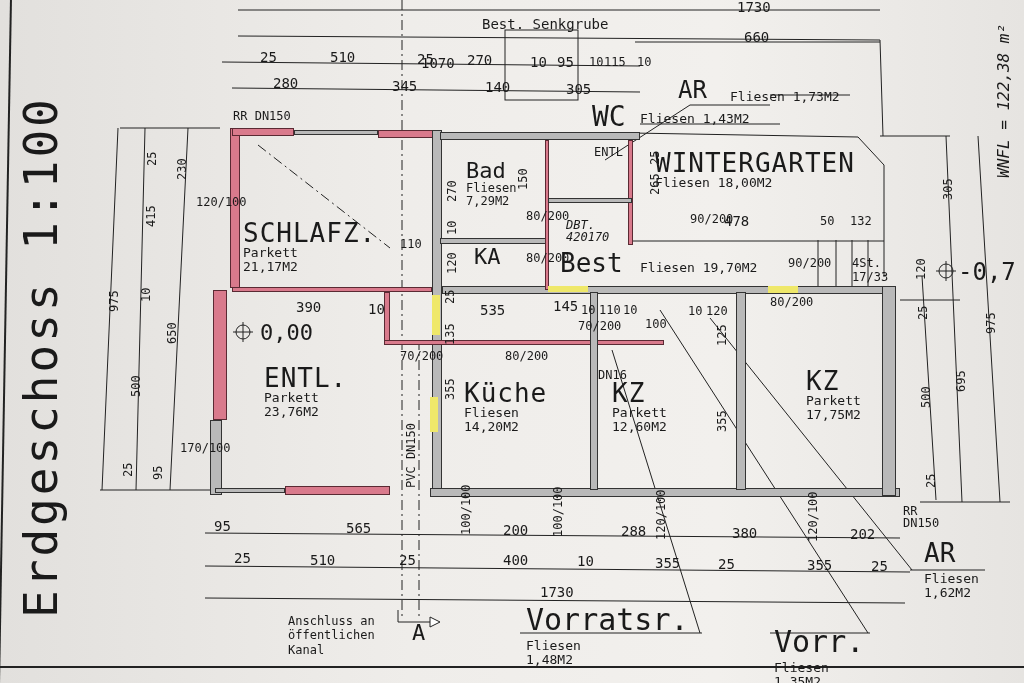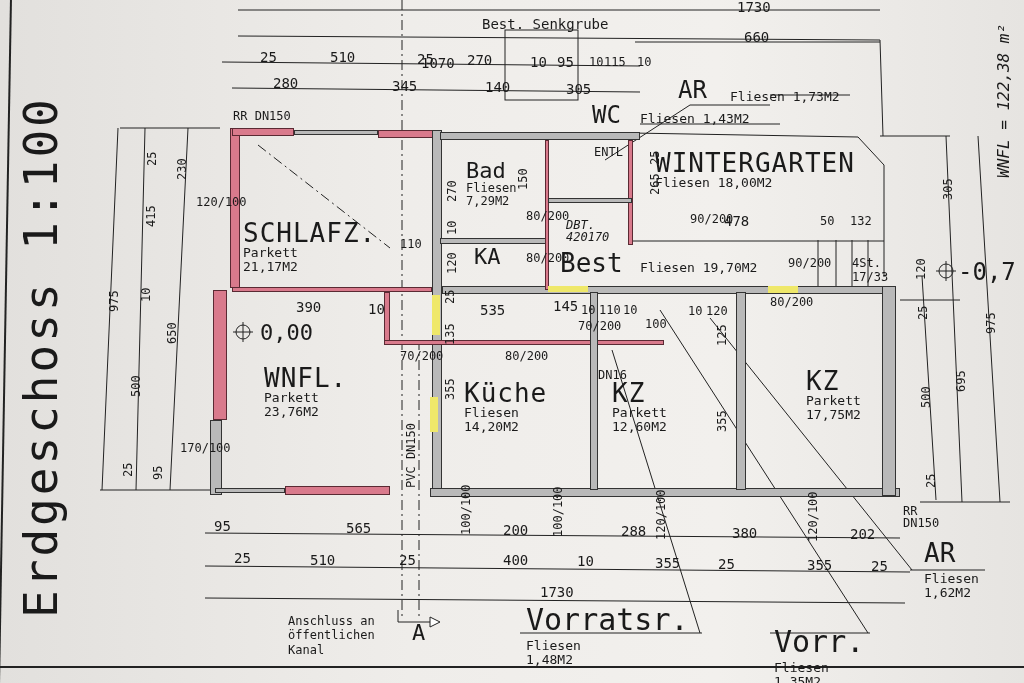--- a/index.html
+++ b/index.html
@@ -217,34 +217,34 @@
   <div class="t dim-s vert" style="left:552px;top:537px;">100/100</div>
   <div class="t dim-s vert" style="left:655px;top:540px;">120/100</div>
   <div class="t dim-s vert" style="left:807px;top:542px;">120/100</div>
 
   <div class="room" style="left:243px;top:220px;">
     <div class="t room-name" style="position:static;">SCHLAFZ.</div>
     <div class="room-sub">Parkett</div>
     <div class="room-sub">21,17M2</div>
   </div>
   <div class="room" style="left:264px;top:365px;">
-    <div class="t room-name" style="position:static;">WNFL.</div>
+    <div class="t room-name" style="position:static;">ENTL.</div>
     <div class="room-sub">Parkett</div>
     <div class="room-sub">23,76M2</div>
   </div>
   <div class="t" style="left:260px;top:322px;font-size:22px;">0,00</div>
   <div class="t" style="left:958px;top:260px;font-size:24px;">-0,7</div>
 
   <div class="room" style="left:466px;top:160px;">
     <div class="t" style="position:static;font-size:22px;">Bad</div>
     <div class="room-sub" style="font-size:12px;">Fliesen</div>
     <div class="room-sub" style="font-size:12px;">7,29M2</div>
   </div>
   <div class="t" style="left:474px;top:246px;font-size:22px;">KA</div>
-  <div class="t" style="left:592px;top:103px;font-size:24px;">WC</div>
+  <div class="t" style="left:592px;top:103px;font-size:28px;">WC</div>
   <div class="t room-sub" style="left:640px;top:112px;"><span>Fliesen</span> <span>1,43M2</span></div>
   <div class="t" style="left:678px;top:78px;font-size:24px;">AR</div>
   <div class="t room-sub" style="left:730px;top:90px;"><span>Fliesen</span> <span>1,73M2</span></div>
   <div class="room" style="left:655px;top:150px;">
     <div class="t room-name" style="position:static;">WINTERGARTEN</div>
     <div class="room-sub"><span>Fliesen</span> <span>18,00M2</span></div>
   </div>
   <div class="t" style="left:560px;top:250px;font-size:26px;">Best</div>
   <div class="t room-sub" style="left:640px;top:261px;"><span>Fliesen</span> <span>19,70M2</span></div>
   <div class="room" style="left:464px;top:380px;">

